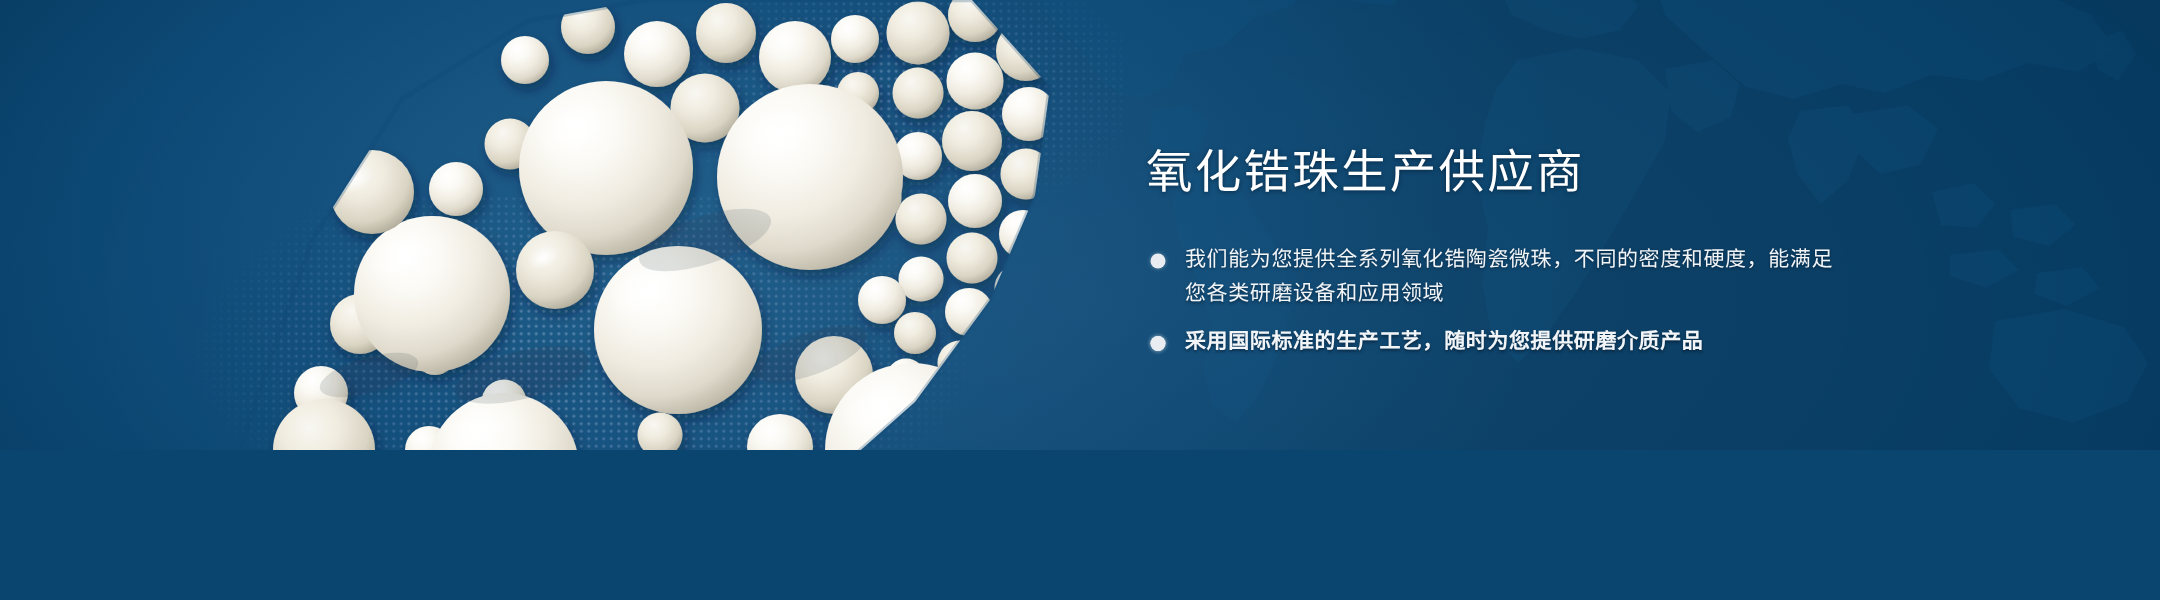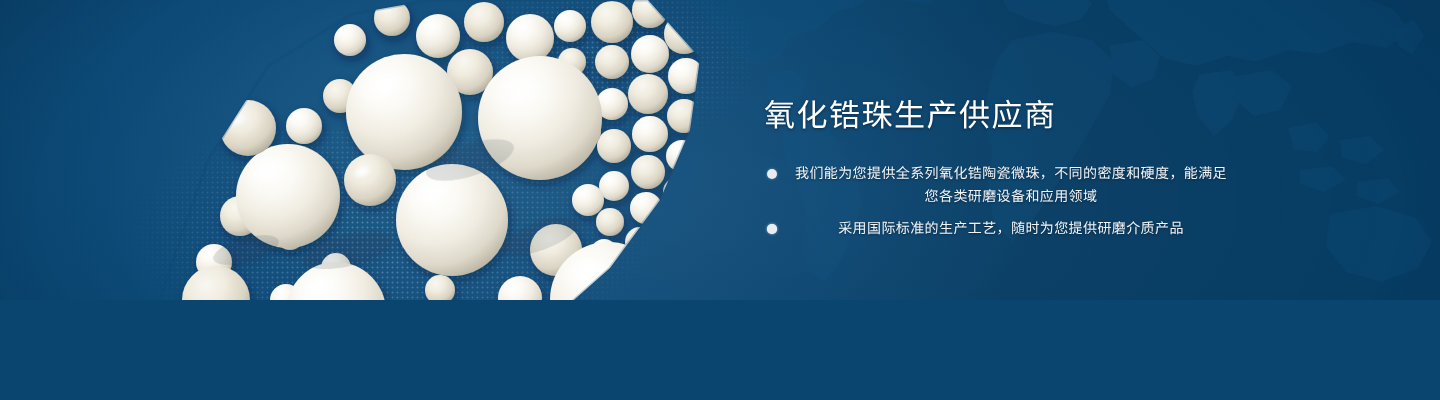--- a/index.html
+++ b/index.html
@@ -114,23 +114,22 @@
   }
   ul.bullets li {
     position: relative;
     padding-left: 28px;
     margin-bottom: 9px;
     color: #f2f5f8;
     font-size: 14px;
     line-height: 23px;
     letter-spacing: 0.4px;
     text-shadow: 0 1px 2px rgba(0,14,28,0.5);
-    text-align: center;
-  }
-  ul.bullets li:last-child { margin-bottom: 16px; }
+  }
+  ul.bullets li:last-child { margin-bottom: 16px; font-weight: bold; }
   .dot {
     position: absolute;
     left: 5px;
     top: 7px;
     width: 10px;
     height: 10px;
     border-radius: 50%;
     background: #e9edf1;
     box-shadow: 0 0 3px rgba(255,255,255,0.35);
   }

